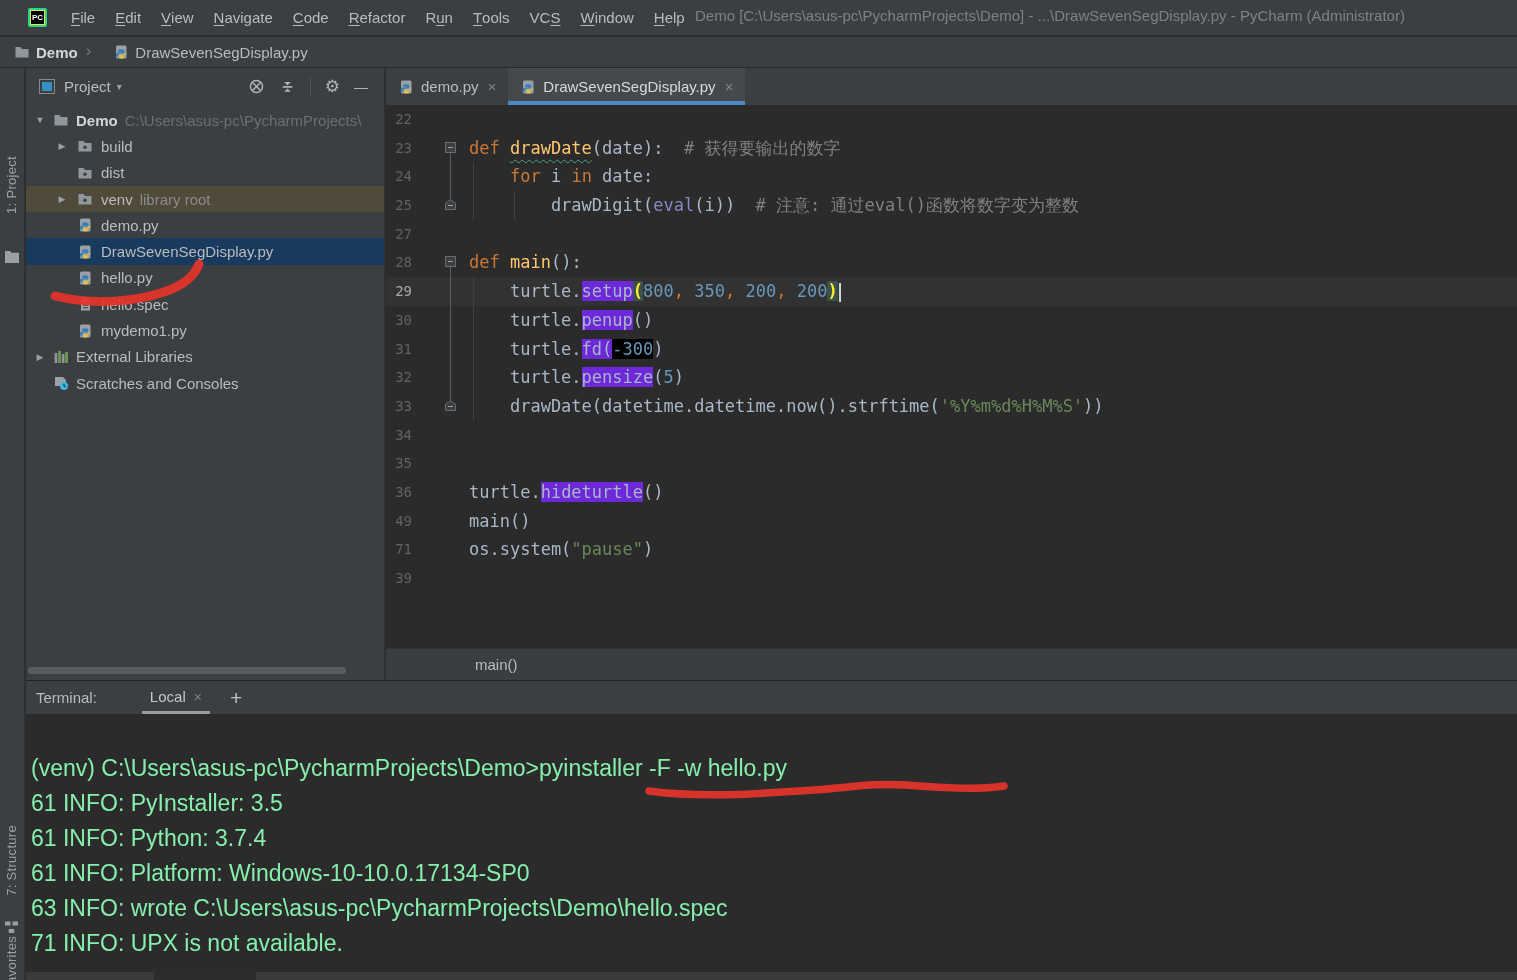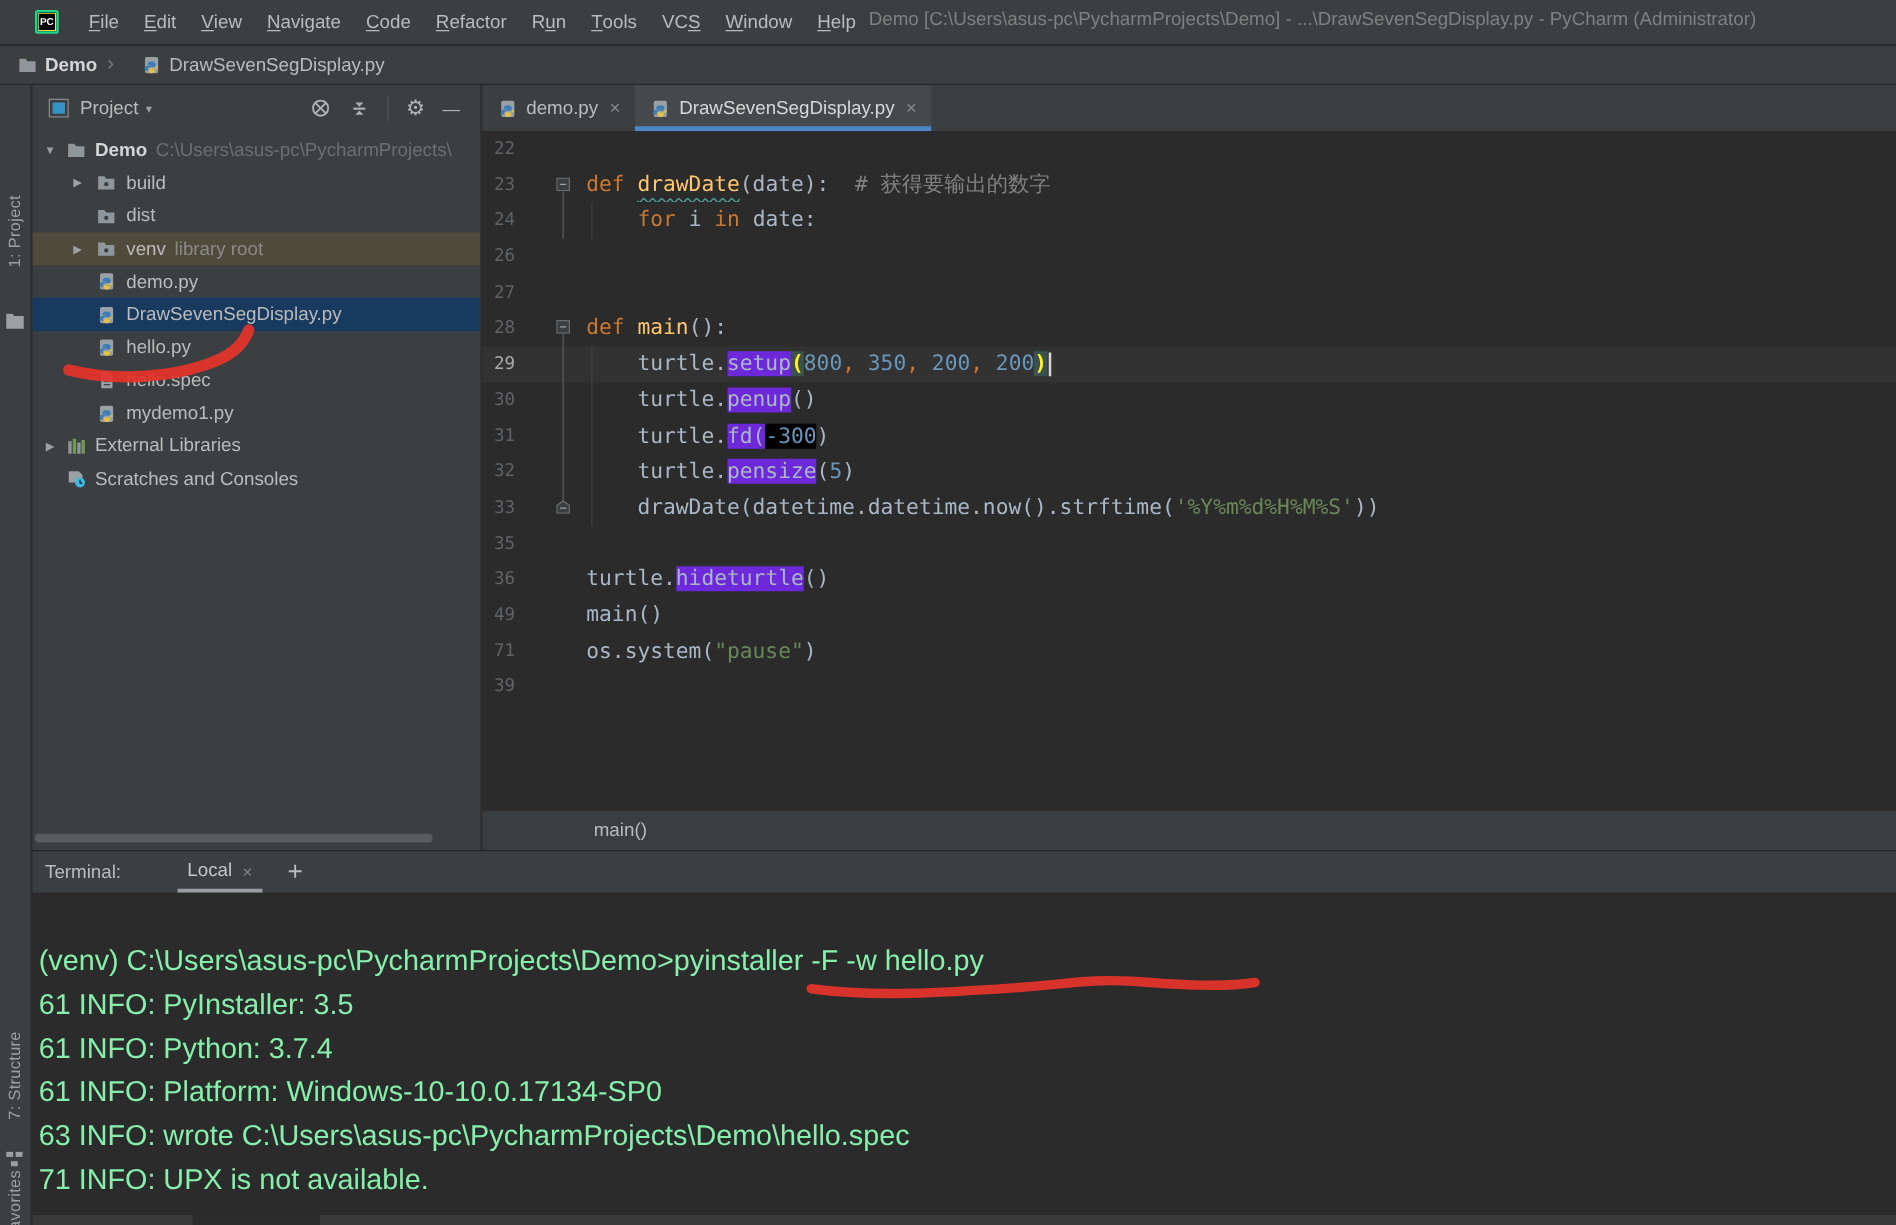--- a/index.html
+++ b/index.html
@@ -348,34 +348,38 @@
         <span class="close">×</span>
       </div>
     </div>
   <div class="code-area" id="code-area">
       <div class="code-line"><span class="lnum">22</span><span class="ctext"></span></div>
       <div class="code-line"><span class="lnum">23</span><div class="fold-conn half-b"></div><span class="fold"><svg width="11" height="11" viewBox="0 0 11 11">
             <rect x="0.5" y="0.5" width="10" height="10" fill="#3C3F41" stroke="#6A6D6F"></rect>
             <line x1="3" y1="5.5" x2="8" y2="5.5" stroke="#9DA0A2"></line>
           </svg></span><span class="ctext"><span class="tk-kw">def </span><span class="tk-fnw">drawDate</span><span class="tk-txt">(date):  </span><span class="tk-com"># 获得要输出的数字</span></span></div>
       <div class="code-line"><span class="lnum">24</span><div class="guide" style="left: 87px;"></div><div class="fold-conn"></div><span class="ctext"><span class="tk-txt">    </span><span class="tk-kw">for</span><span class="tk-txt"> i </span><span class="tk-kw">in</span><span class="tk-txt"> date:</span></span></div>
-      <div class="code-line"><span class="lnum">26</span><span class="ctext"></span></div>
+      <div class="code-line"><span class="lnum">25</span><div class="guide" style="left: 87px;"></div><div class="guide" style="left: 128px;"></div><div class="fold-conn half-t"></div><span class="fold"><svg width="11" height="11" viewBox="0 0 11 11">
+            <path d="M5.5 0.8 L10.5 4.3 V10.5 H0.5 V4.3 Z" fill="#3C3F41" stroke="#6A6D6F"></path>
+            <line x1="3" y1="6.5" x2="8" y2="6.5" stroke="#9DA0A2"></line>
+          </svg></span><span class="ctext"><span class="tk-txt">        drawDigit(</span><span class="tk-bi">eval</span><span class="tk-txt">(i))  </span><span class="tk-com"># 注意: 通过eval()函数将数字变为整数</span></span></div>
       <div class="code-line"><span class="lnum">27</span><span class="ctext"></span></div>
       <div class="code-line"><span class="lnum">28</span><div class="fold-conn half-b"></div><span class="fold"><svg width="11" height="11" viewBox="0 0 11 11">
             <rect x="0.5" y="0.5" width="10" height="10" fill="#3C3F41" stroke="#6A6D6F"></rect>
             <line x1="3" y1="5.5" x2="8" y2="5.5" stroke="#9DA0A2"></line>
           </svg></span><span class="ctext"><span class="tk-kw">def </span><span class="tk-fn">main</span><span class="tk-txt">():</span></span></div>
       <div class="code-line current"><span class="lnum">29</span><div class="guide" style="left: 87px;"></div><div class="fold-conn"></div><span class="ctext"><span class="tk-txt">    turtle.</span><span class="tk-occ">setup</span><span class="tk-par">(</span><span class="tk-num">800</span><span class="tk-kw">,</span><span class="tk-txt"> </span><span class="tk-num">350</span><span class="tk-kw">,</span><span class="tk-txt"> </span><span class="tk-num">200</span><span class="tk-kw">,</span><span class="tk-txt"> </span><span class="tk-num">200</span><span class="tk-par">)</span><span class="caret"></span></span></div>
       <div class="code-line"><span class="lnum">30</span><div class="guide" style="left: 87px;"></div><div class="fold-conn"></div><span class="ctext"><span class="tk-txt">    turtle.</span><span class="tk-occ">penup</span><span class="tk-txt">()</span></span></div>
       <div class="code-line"><span class="lnum">31</span><div class="guide" style="left: 87px;"></div><div class="fold-conn"></div><span class="ctext"><span class="tk-txt">    turtle.</span><span class="tk-occ">fd(</span><span class="tk-occn">-300</span><span class="tk-txt">)</span></span></div>
       <div class="code-line"><span class="lnum">32</span><div class="guide" style="left: 87px;"></div><div class="fold-conn"></div><span class="ctext"><span class="tk-txt">    turtle.</span><span class="tk-occ">pensize</span><span class="tk-txt">(</span><span class="tk-num">5</span><span class="tk-txt">)</span></span></div>
       <div class="code-line"><span class="lnum">33</span><div class="guide" style="left: 87px;"></div><div class="fold-conn half-t"></div><span class="fold"><svg width="11" height="11" viewBox="0 0 11 11">
             <path d="M5.5 0.8 L10.5 4.3 V10.5 H0.5 V4.3 Z" fill="#3C3F41" stroke="#6A6D6F"></path>
             <line x1="3" y1="6.5" x2="8" y2="6.5" stroke="#9DA0A2"></line>
           </svg></span><span class="ctext"><span class="tk-txt">    drawDate(datetime.datetime.now().strftime(</span><span class="tk-str">'%Y%m%d%H%M%S'</span><span class="tk-txt">))</span></span></div>
+      <div class="code-line"><span class="lnum">34</span><span class="ctext"></span></div>
       <div class="code-line"><span class="lnum">35</span><span class="ctext"></span></div>
       <div class="code-line"><span class="lnum">36</span><span class="ctext"><span class="tk-txt">turtle.</span><span class="tk-occ">hideturtle</span><span class="tk-txt">()</span></span></div>
       <div class="code-line"><span class="lnum">49</span><span class="ctext"><span class="tk-txt">main()</span></span></div>
       <div class="code-line"><span class="lnum">71</span><span class="ctext"><span class="tk-txt">os.system(</span><span class="tk-str">"pause"</span><span class="tk-txt">)</span></span></div>
       <div class="code-line"><span class="lnum">39</span><span class="ctext"></span></div>
     </div>
   <div class="editor-crumb">
     <span>main()</span>
   </div>
 </div>

